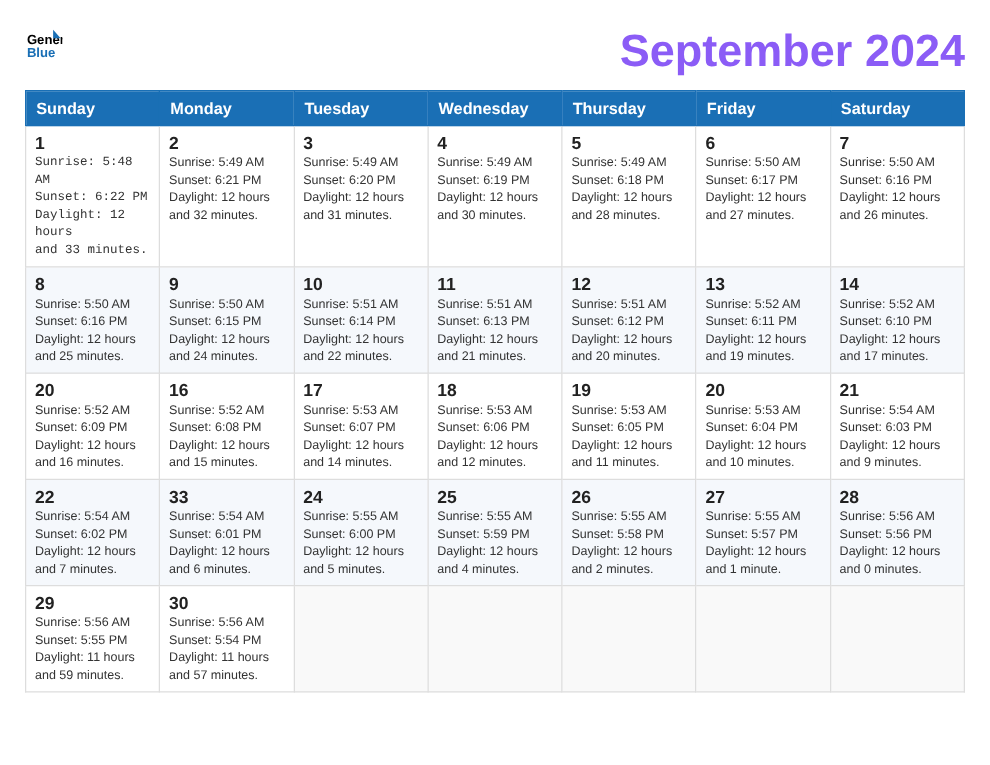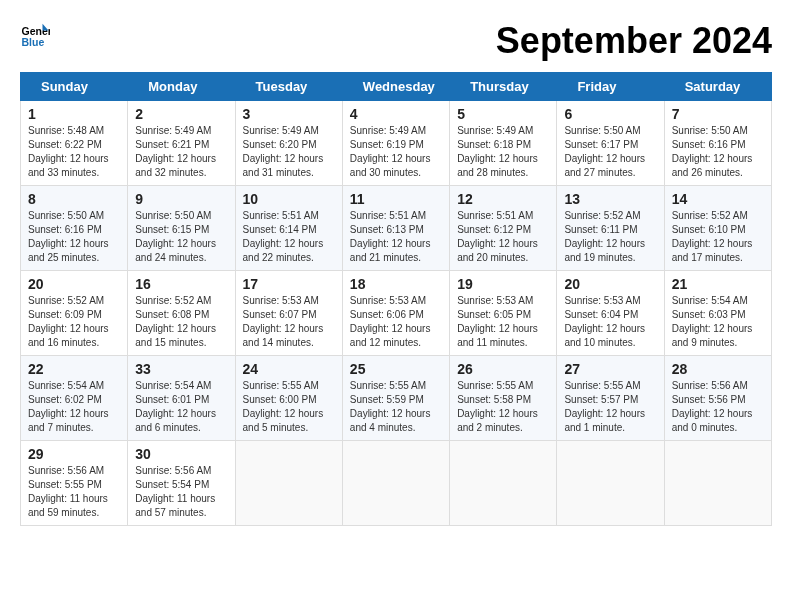--- a/index.html
+++ b/index.html
@@ -24,36 +24,36 @@
     .logo-icon {
       width: 30px;
       height: 30px;
     }
     .title-area {
       text-align: right;
     }
     .month-title {
       font-size: 36px;
       font-weight: bold;
-      color: #000000;
+      color: #8b5cf6;
     }
     .subtitle {
       font-size: 16px;
       color: #444;
     }
     table {
       width: 100%;
       border-collapse: collapse;
       table-layout: fixed;
     }
     thead tr th {
       background: #1a6fb5;
       color: #fff;
       text-align: left;
-      padding: 6px 20px;
+      padding: 6px 8px;
       font-size: 13px;
       font-weight: bold;
       border: 1px solid #1a6fb5;
     }
     tbody tr td {
       vertical-align: top;
       border: 1px solid #ddd;
       padding: 5px 7px;
       font-size: 10px;
       color: #333;
@@ -104,21 +104,21 @@
         <th>Wednesday</th>
         <th>Thursday</th>
         <th>Friday</th>
         <th>Saturday</th>
       </tr>
   </thead>
   <tbody id="calendar-body">
   <tr>
         <td>
           <span class="day-num">1</span>
-          <div class="day-info" style="white-space: pre-line;">Sunrise: 5:48 AM
+          <div class="day-info" style="white-space: pre-line; font-family: Liberation Mono, monospace;">Sunrise: 5:48 AM
 Sunset: 6:22 PM
 Daylight: 12 hours
 and 33 minutes.</div>
         </td>
         <td>
           <span class="day-num">2</span>
           <div class="day-info" style="white-space: pre-line;">Sunrise: 5:49 AM
 Sunset: 6:21 PM
 Daylight: 12 hours
 and 32 minutes.</div>

